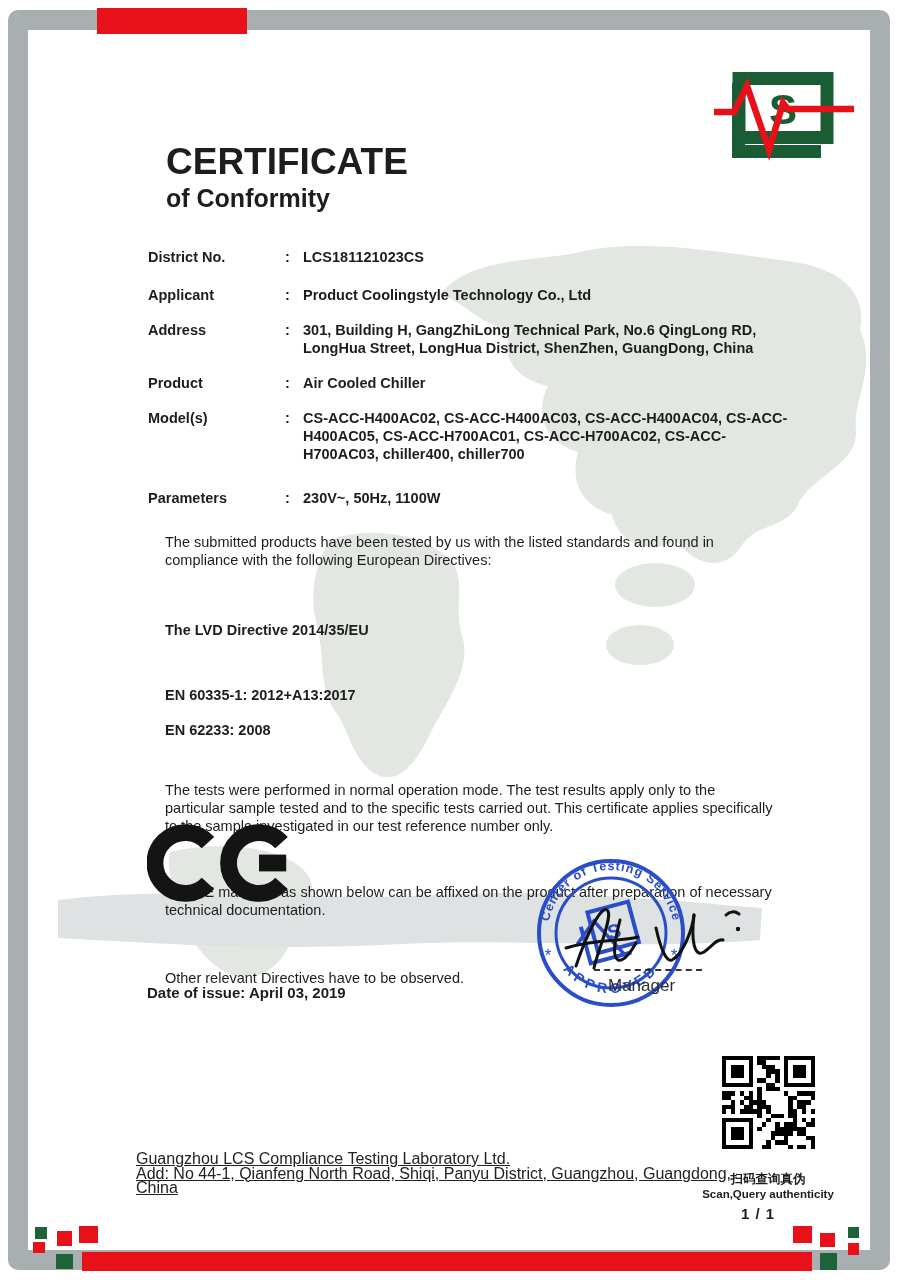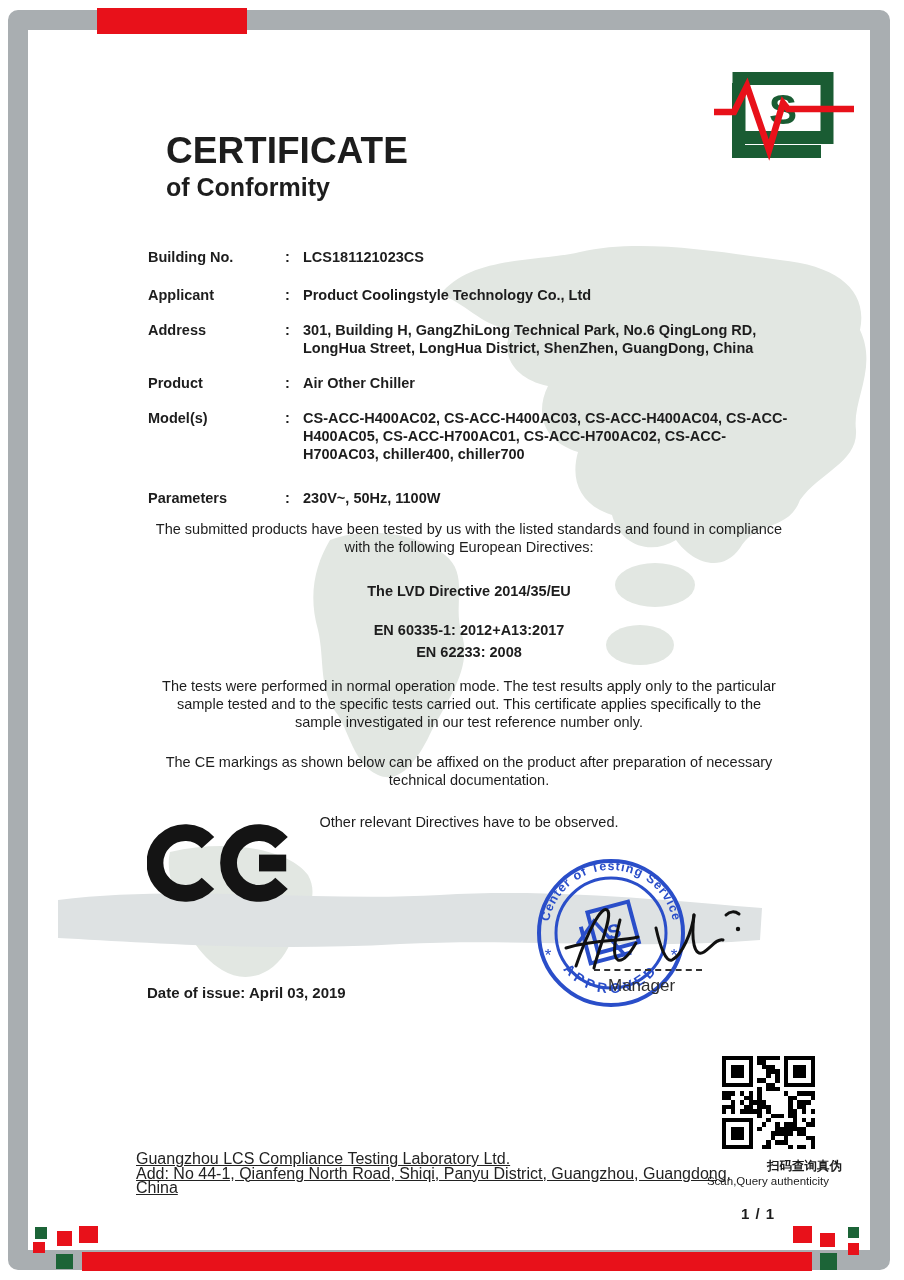--- a/index.html
+++ b/index.html
@@ -4,39 +4,39 @@
 <style>
   html,body{margin:0;padding:0;background:#fff;}
   .sheet{position:relative;width:904px;height:1280px;background:#fff;overflow:hidden;
          font-family:"Liberation Sans","DejaVu Sans",sans-serif;color:#1d1d1d;}
   .abs{position:absolute;}
   
   .gray-frame{left:8px;top:10px;width:882px;height:1260px;border:20px solid #a9aeb1;
               border-radius:10px;box-sizing:border-box;}
   .top-red-block{left:97px;top:8px;width:150px;height:26px;background:#e8111a;}
   
-  .title{left:166px;top:132px;}
+  .title{left:166px;top:143px;}
   .title h1{margin:0;font-size:37px;font-weight:bold;letter-spacing:0px;line-height:1.05;}
   .title h2{margin:3px 0 0 0;font-size:25px;font-weight:bold;line-height:1.05;}
   
   .fields{left:148px;top:248px;width:660px;font-size:14.5px;font-weight:bold;line-height:18px;}
   .frow{display:grid;grid-template-columns:137px 18px 495px;}
   .frow .sep{text-align:left;}
   .mb20{margin-bottom:20px}.mb17{margin-bottom:17px}.mb26{margin-bottom:26px}
   
   .bodytxt{left:148px;top:516px;width:642px;font-size:14.5px;line-height:18px;}
-  .bodytxt p{margin:4px;text-align:center;}
+  .bodytxt p{margin:17px;}
   .b{font-weight:bold;}
   .sp18{height:18px}.sp13{height:13px}.sp8{height:8px}.sp14{height:14px}.sp16{height:16px}
   .date{left:147px;top:984px;font-size:15px;font-weight:bold;}
   
   .footer{left:136px;top:1152px;width:600px;font-size:16px;line-height:14.5px;color:#222;text-decoration:underline;}
   .qrblock{left:694px;top:1056px;width:148px;text-align:center;}
-  .qrcap-zh{font-size:12.5px;font-weight:bold;margin-top:5px;text-align:right;}
-  .qrcap-en{font-size:11.5px;font-weight:normal;}
+  .qrcap-zh{font-size:12.5px;font-weight:bold;margin-top:18px;}
+  .qrcap-en{font-size:11.5px;font-weight:bold;}
   .pagenum{left:741px;top:1189px;font-size:15px;font-weight:bold;letter-spacing:1px;margin-top:16px;}
   
   .dash{left:594px;top:969px;width:108px;border-top:2px dashed #333;}
   .manager{left:608px;top:976px;font-size:17px;color:#2e2e2e;}
   
   .sq{position:absolute;}
   .red{background:#e8111a;} .green{background:#1c6437;}
 </style>
 </head>
 <body>
@@ -65,38 +65,38 @@
     <polyline points="0,46 20,46 33,20 55,84 69,37 74,43 140,43" fill="none" stroke="#e8111a" stroke-width="6.5"></polyline>
   </svg>
 
   <div class="abs title">
     <h1>CERTIFICATE</h1>
     <h2>of Conformity</h2>
   </div>
 
   <div class="abs fields">
     <div class="frow mb20">
-      <span>Building No.</span>
+      <span>District No.</span>
       <span class="sep">:</span>
       <span>LCS181121023CS</span>
     </div>
     <div class="frow mb17">
       <span>Applicant</span>
       <span class="sep">:</span>
       <span>Product Coolingstyle Technology Co., Ltd</span>
     </div>
     <div class="frow mb17">
       <span>Address</span>
       <span class="sep">:</span>
       <span>301, Building H, GangZhiLong Technical Park, No.6 QingLong RD, LongHua Street, LongHua District, ShenZhen, GuangDong, China</span>
     </div>
     <div class="frow mb17">
       <span>Product</span>
       <span class="sep">:</span>
-      <span>Air Other Chiller</span>
+      <span>Air Cooled Chiller</span>
     </div>
     <div class="frow mb26">
       <span>Model(s)</span>
       <span class="sep">:</span>
       <span>CS-ACC-H400AC02, CS-ACC-H400AC03, CS-ACC-H400AC04, CS-ACC-H400AC05, CS-ACC-H700AC01, CS-ACC-H700AC02, CS-ACC-H700AC03, chiller400, chiller700</span>
     </div>
     <div class="frow">
       <span>Parameters</span>
       <span class="sep">:</span>
       <span>230V~, 50Hz, 1100W</span>

